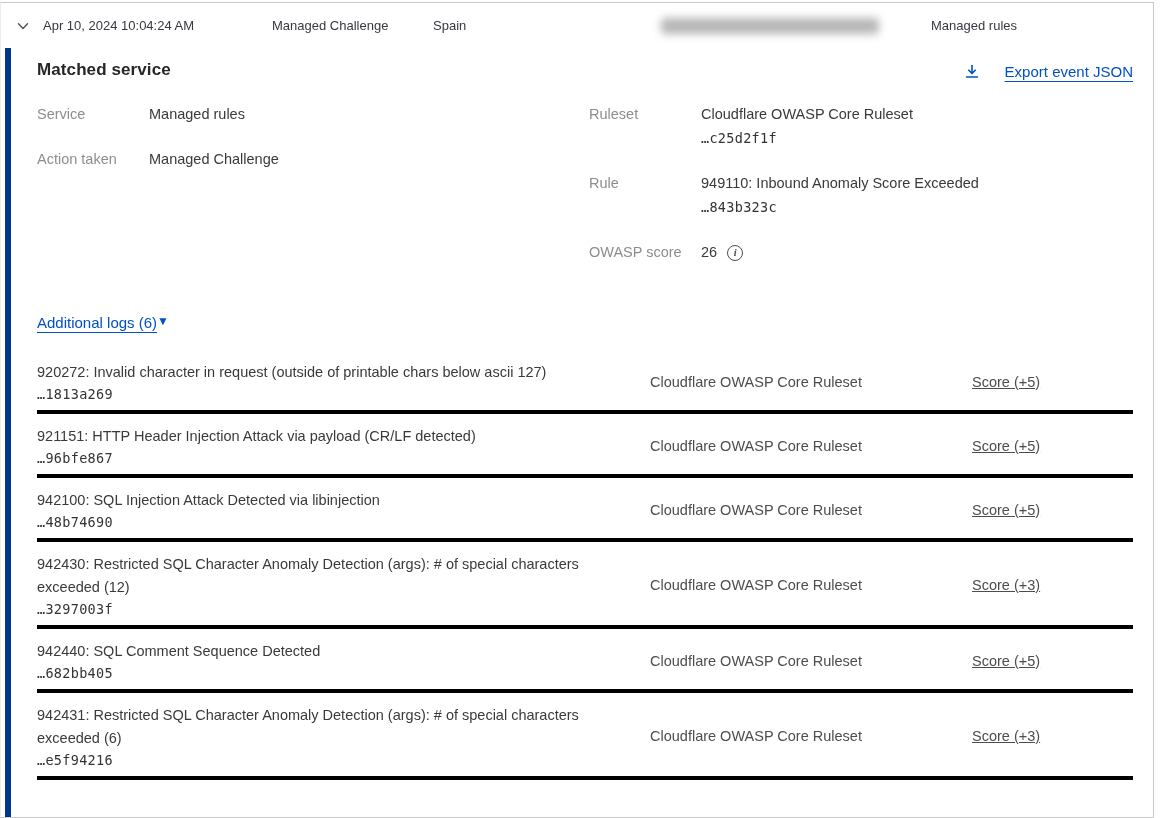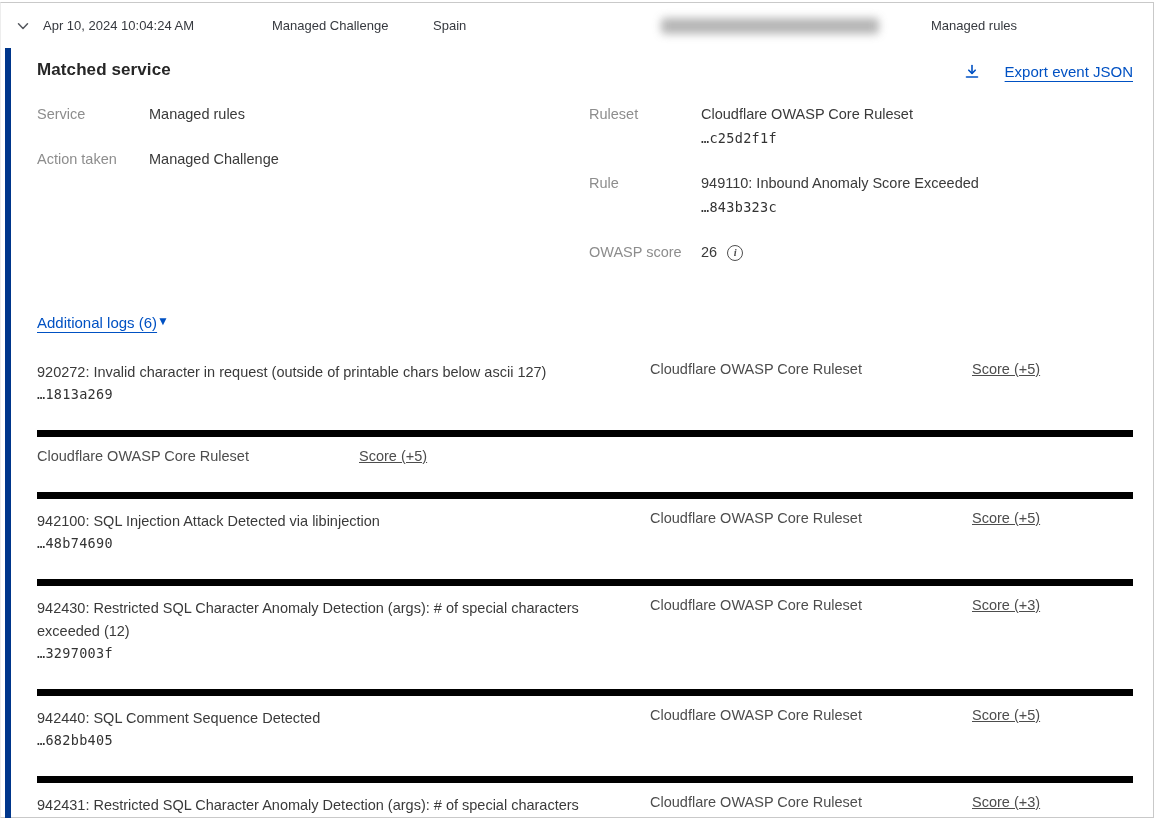--- a/index.html
+++ b/index.html
@@ -72,22 +72,22 @@
   .logs-section { margin-top: 12px; }
   .logs-toggle {
     display: inline-flex; align-items: flex-start; 
     color: var(--accent, #0051c3); font-size: 15px; cursor: pointer; text-decoration: none; margin-top: 15px;
   }
   .logs-toggle .link-text { text-decoration: underline; text-underline-offset: 4px; }
   .caret-down { display: inline-block; font-size: 12px; line-height: 1; transform: translateY(1px); }
 
   .logs-list { margin-top: 18px; }
   .log-row {
-    display: flex; 
-    padding: 11px 0 28px; border-bottom: 7px solid #000000;
+    display: flex; align-items: center;
+    padding: 11px 0 8px; border-bottom: 4px solid #000000;
   }
   .log-main { width: 613px; padding-right: 30px; }
   .log-desc { font-size: 14.5px; line-height: 23px; color: #3a3a3a; }
   .log-hash { margin-top: 2px; }
   .log-ruleset { width: 322px; font-size: 14.5px; color: #4d4d4d; }
   .log-score { flex: 1; font-size: 14.5px; color: #4d4d4d; text-decoration: underline; }
 
   .panel-foot { height: 12px; flex: none; }
 
   svg { display: block; }
@@ -177,20 +177,24 @@
   <div class="log-row">
     <div class="log-main">
       <div class="log-desc">920272: Invalid character in request (outside of printable chars below ascii 127)</div>
       <div class="hash log-hash">…1813a269</div>
     </div>
     <div class="log-ruleset">Cloudflare OWASP Core Ruleset</div>
     <div class="log-score">Score (+5)</div>
   </div>
 
   <div class="log-row">
+    <div class="log-main">
+      <div class="log-desc">921151: HTTP Header Injection Attack via payload (CR/LF detected)</div>
+      <div class="hash log-hash">…96bfe867</div>
+    </div>
     <div class="log-ruleset">Cloudflare OWASP Core Ruleset</div>
     <div class="log-score">Score (+5)</div>
   </div>
 
   <div class="log-row">
     <div class="log-main">
       <div class="log-desc">942100: SQL Injection Attack Detected via libinjection</div>
       <div class="hash log-hash">…48b74690</div>
     </div>
     <div class="log-ruleset">Cloudflare OWASP Core Ruleset</div>

